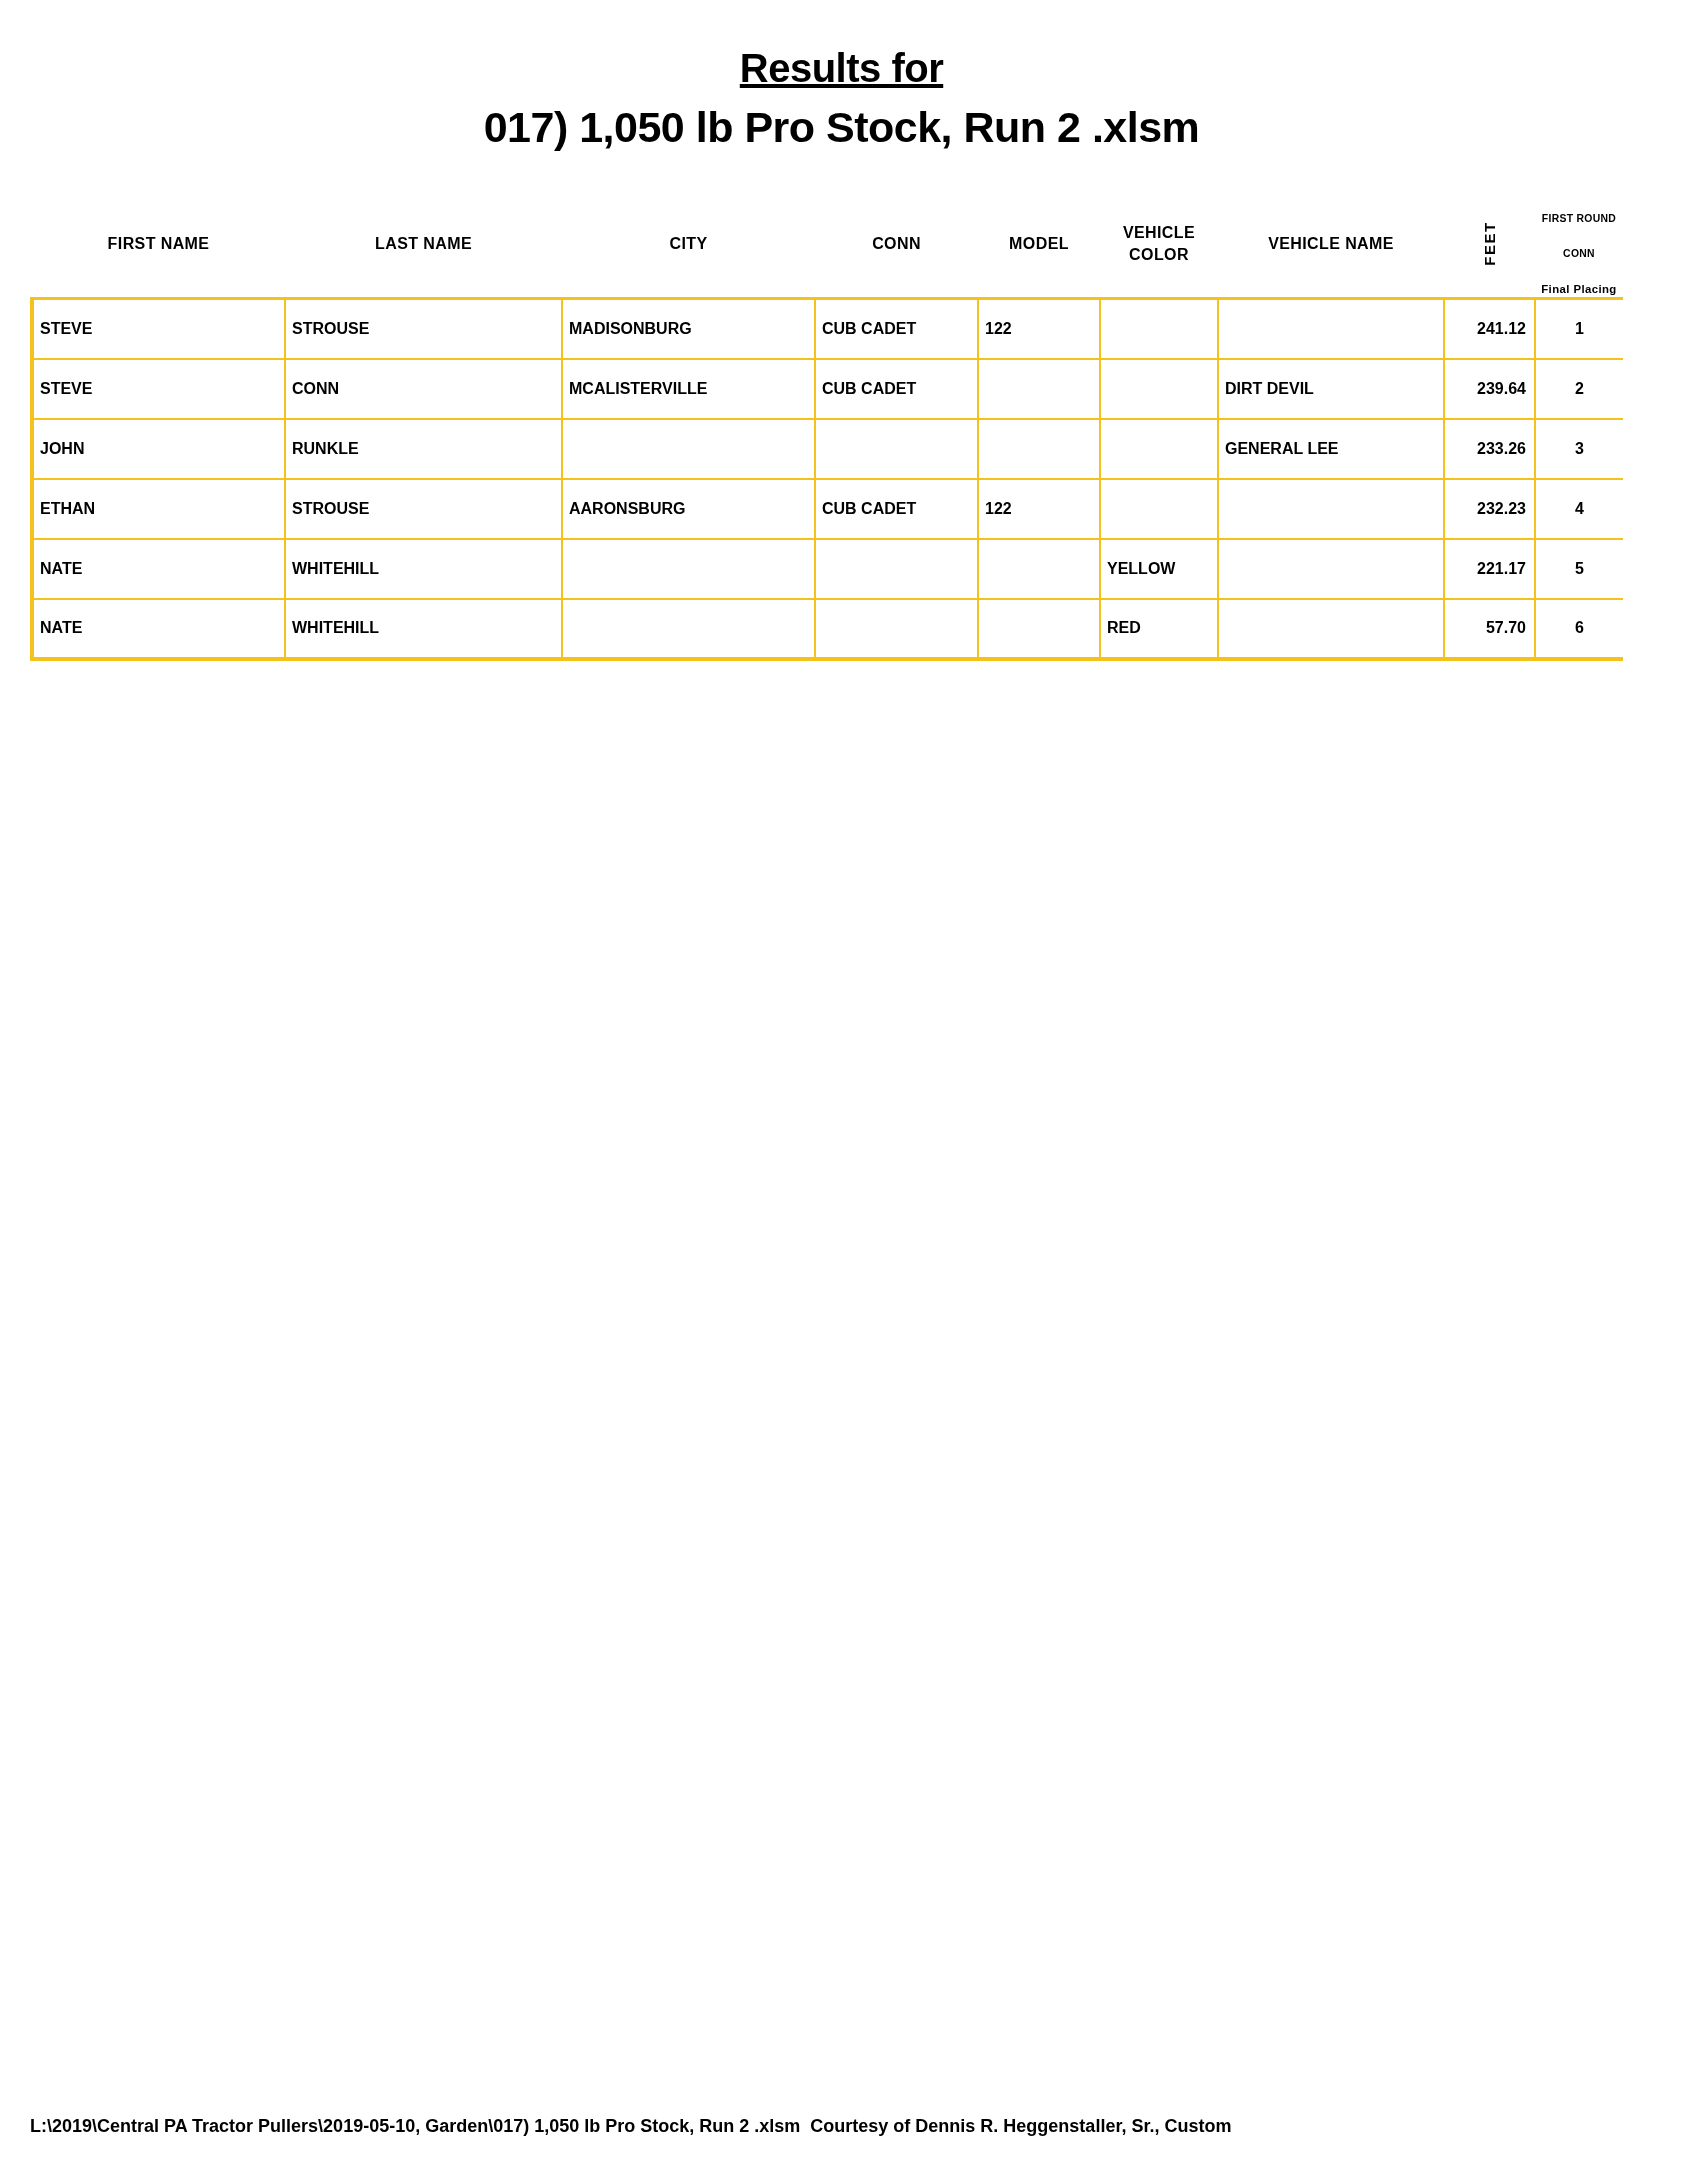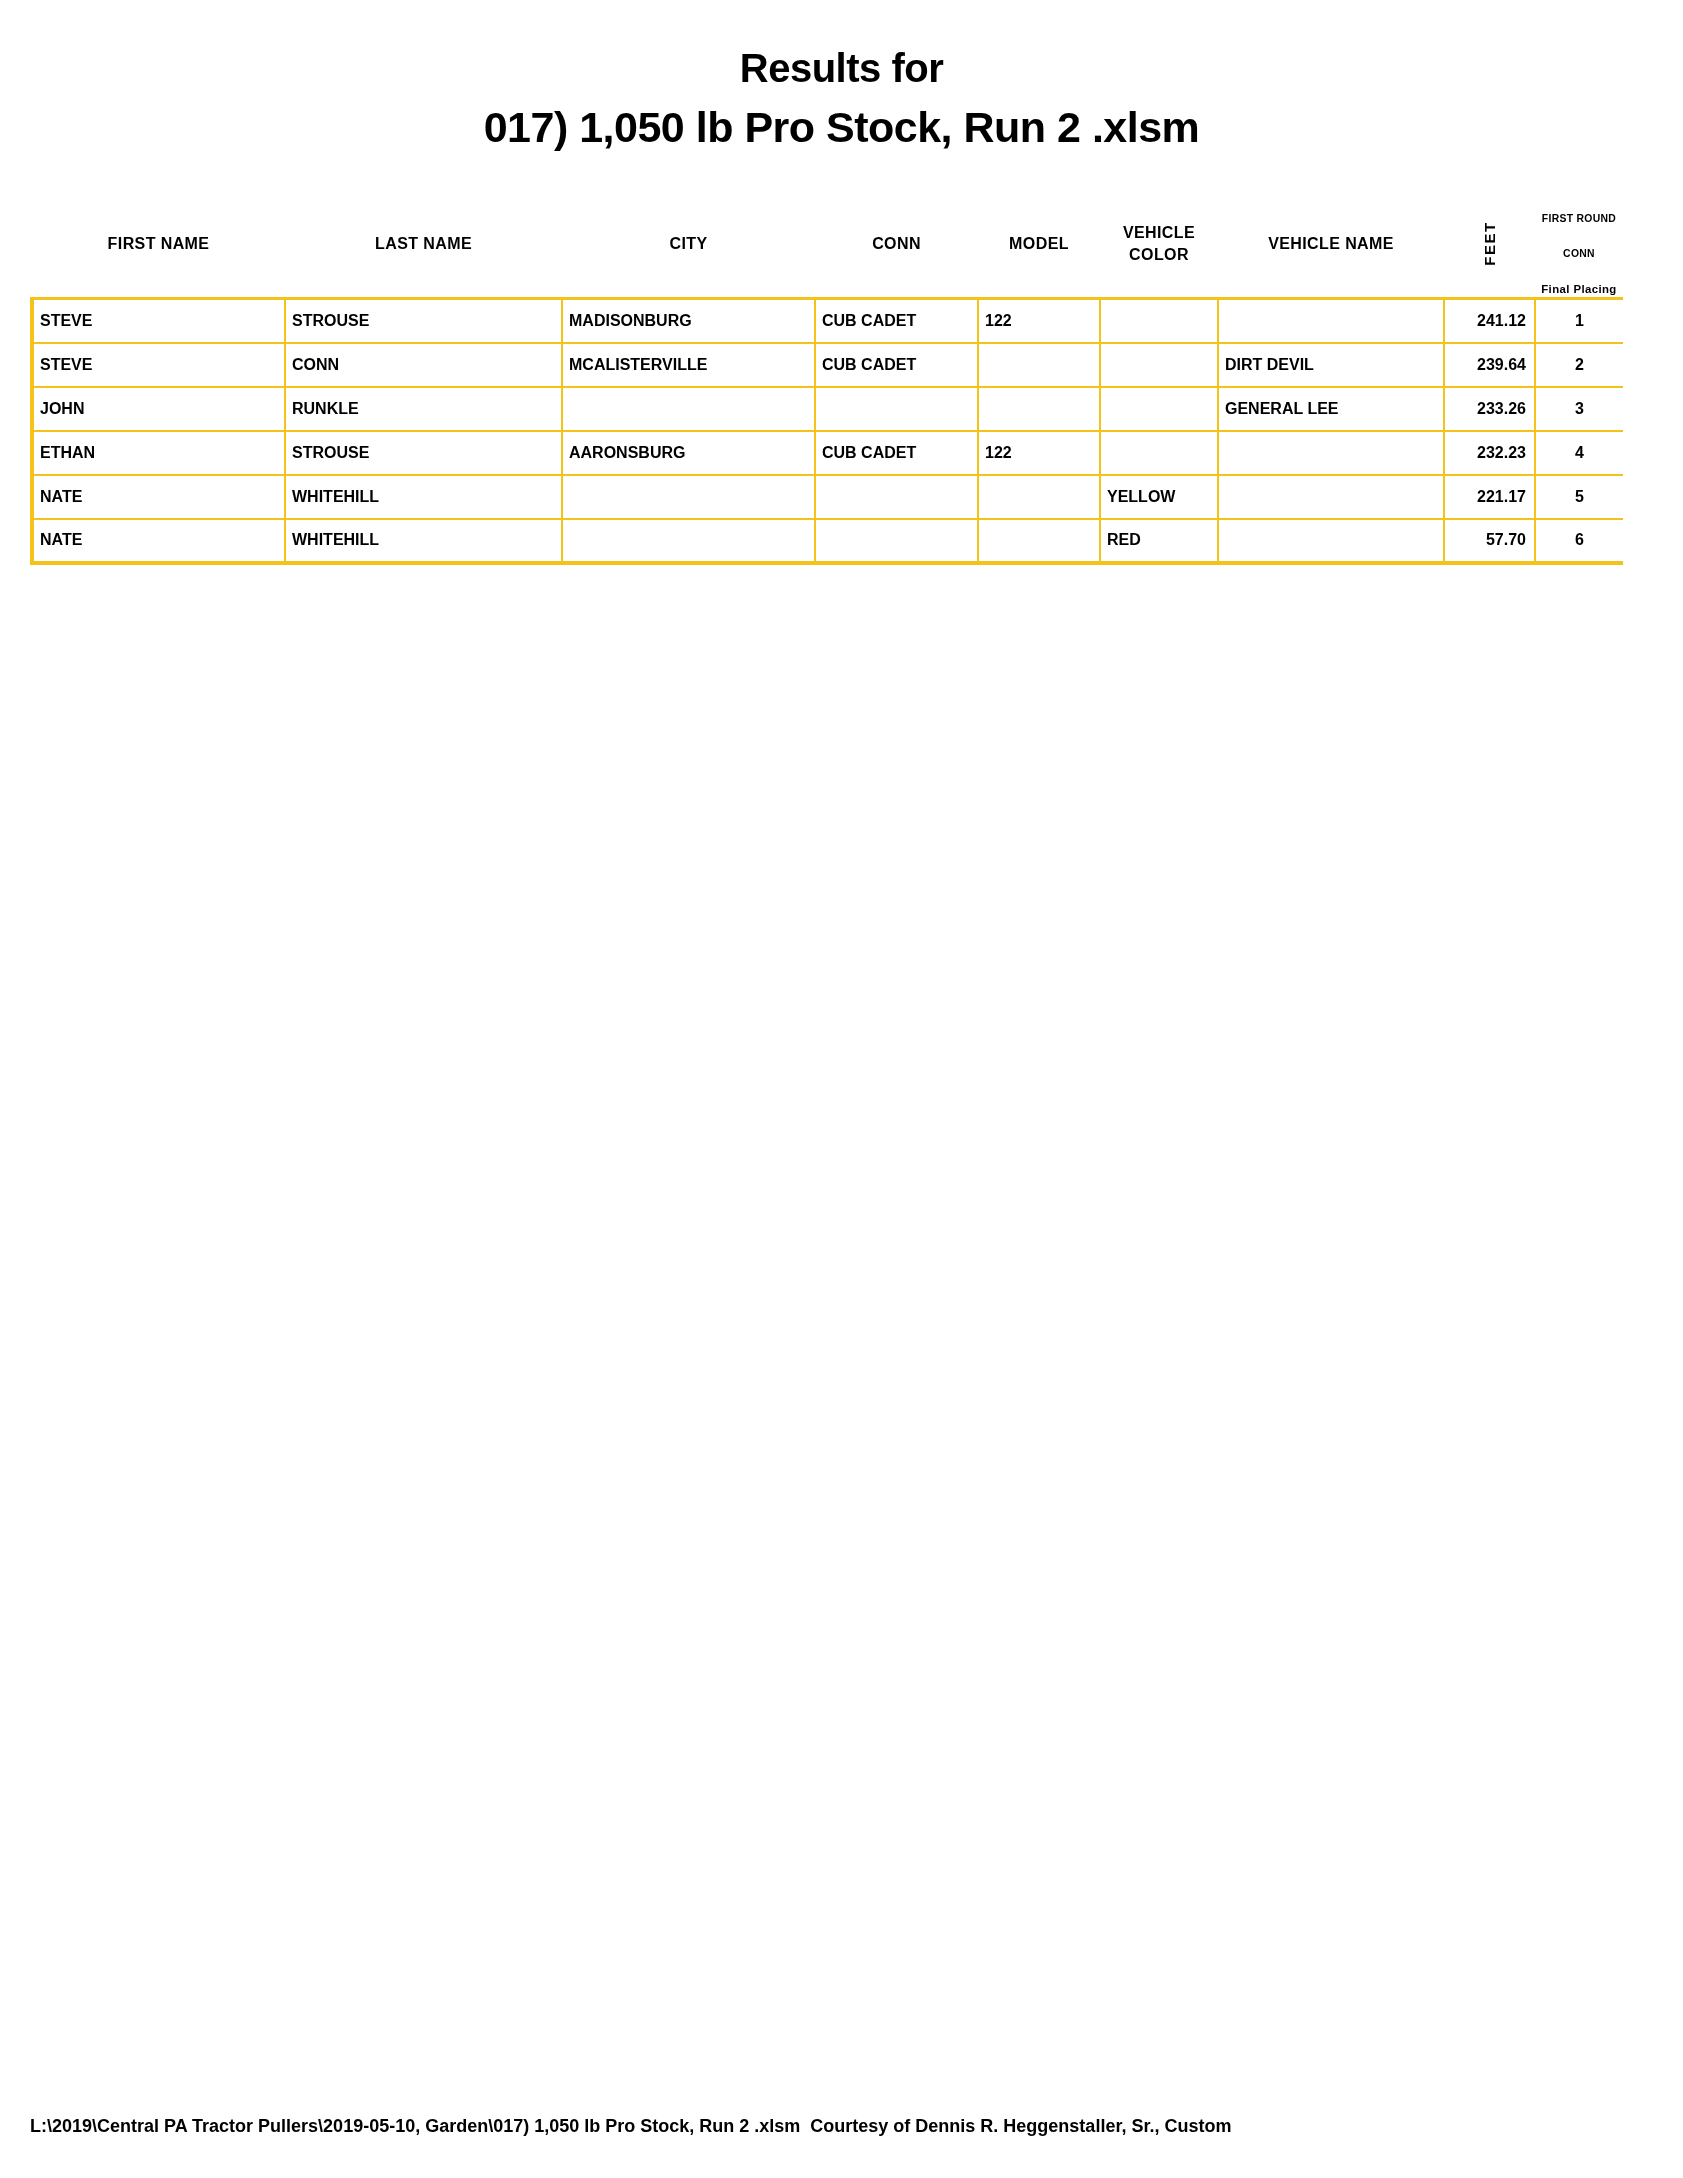--- a/index.html
+++ b/index.html
@@ -5,41 +5,41 @@
   * { margin:0; padding:0; box-sizing:border-box; }
   html,body { background:#ffffff; }
   body {
     width:1683px; height:2178px; position:relative;
     font-family:"Liberation Sans", sans-serif;
     font-weight:bold; color:#000;
   }
 
   
   .title-block { position:absolute; top:46px; left:0; width:1683px; text-align:center; }
-  .title-line1 { font-size:40px; letter-spacing:-0.5px; }
+  .title-line1 { font-size:40px; letter-spacing:-0.5px;text-decoration:underline; }
   .title-line2 { font-size:43px; letter-spacing:-0.5px; margin-top:12px; }
 
   
   .results-table {
     position:absolute; left:30px; top:191px; width:1592px;
     border-collapse:collapse; table-layout:fixed;
   }
   .results-table th, .results-table td { font-weight:bold; overflow:visible; }
 
   thead th {
     border:none; height:87px; vertical-align:middle; text-align:center;
     font-size:16px; letter-spacing:0.4px; padding:0 2px;
   }
   th.hdr-wrap { padding:0 14px; line-height:22px; }
   .feet-rot { display:inline-block; transform:rotate(-90deg); font-size:15px; letter-spacing:1.5px; }
   .hook-small { font-size:10.4px; line-height:15px; letter-spacing:0.3px; white-space:nowrap;margin-top:20px; }
   .hook-final { font-size:11.4px; line-height:16px; white-space:nowrap;margin-top:20px; }
 
   tbody td {
-    border:2px solid #F4C31B; height:44px; vertical-align:middle;
+    border:2px solid #F4C31B; height:60px; vertical-align:middle;
     font-size:16px; text-align:left; padding-left:6px; white-space:nowrap;
   }
   tbody td:first-child      { border-left-width:4px; }
   tbody tr:first-child td   { border-top-width:3px; }
   tbody tr:last-child td    { border-bottom-width:4px; }
   tbody td:last-child       { border-right:none; }
   tbody td.feet-cell        { text-align:right; padding-right:8px; padding-left:1px; }
   tbody td.placing-cell     { text-align:center; padding:0; }
 
   

